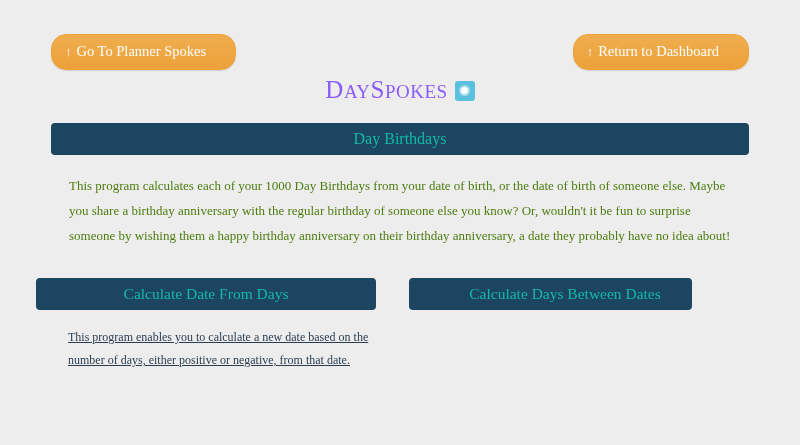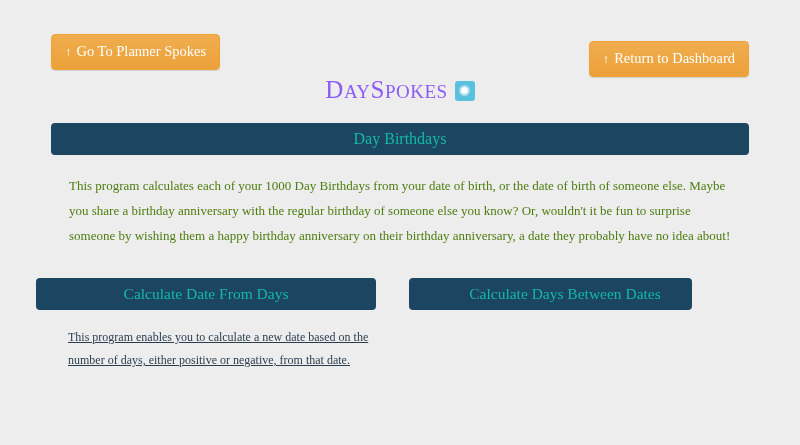--- a/index.html
+++ b/index.html
@@ -24,33 +24,33 @@
     position: absolute;
     top: 34px;
     left: 0;
     width: 800px;
     height: 34px;
   }
   .btn-orange {
     position: absolute;
     background: linear-gradient(to bottom, #f0ad4e 0%, #eca13a 100%);
     border: 1px solid #eea236;
-    border-radius: 4px;
+    border-radius: 15px;
     color: #ffffff;
     font-family: "Liberation Serif", serif;
     font-size: 14.5px;
     line-height: 1;
-    padding: 9px 13px 10px 13px;
+    padding: 9px 29px 10px 13px;
     box-sizing: border-box;
     white-space: nowrap;
     cursor: pointer;
     box-shadow: 0 1px 1px rgba(0,0,0,0.12);
   }
   .btn-left { left: 51px; top: 0; }
-  .btn-right { right: 51px; top: 0; margin-top: 7px; }
+  .btn-right { right: 51px; top: 0; }
   .btn-orange .arrow {
     display: inline-block;
     margin-right: 5px;
     font-size: 13px;
   }
   .brand {
     position: absolute;
     top: 76px;
     left: 0;
     width: 800px;

